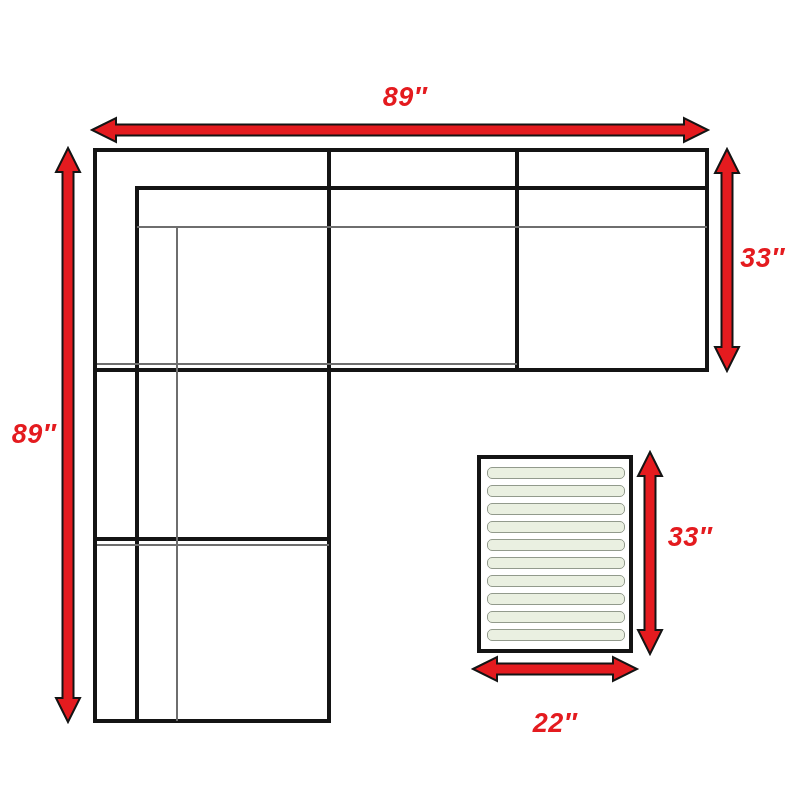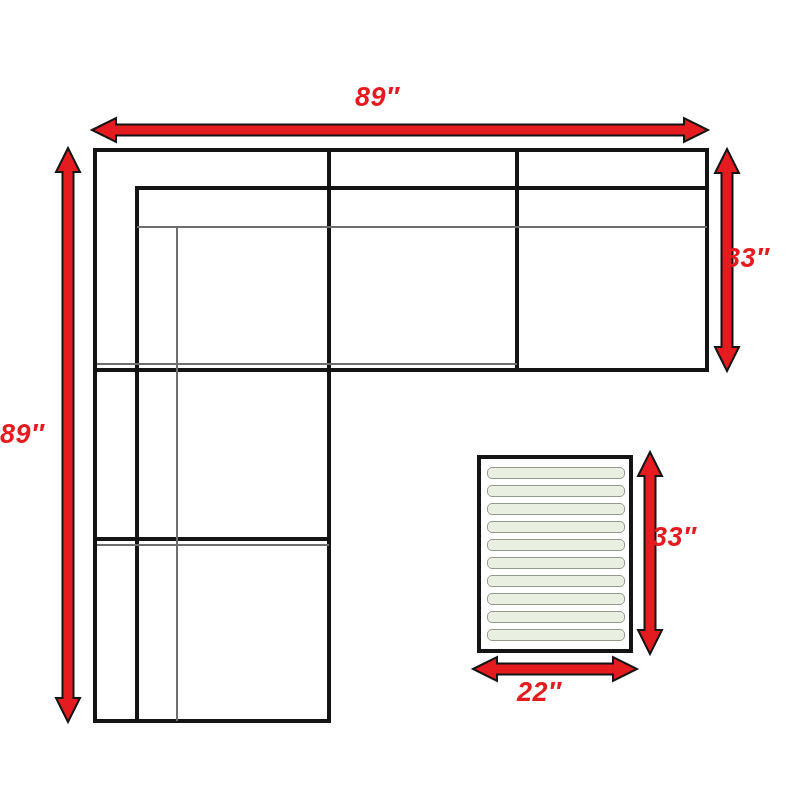--- a/index.html
+++ b/index.html
@@ -24,21 +24,21 @@
     background: var(--thin-line, #6e6e6e);
   }
   
   .dim-label {
     position: absolute;
     color: var(--label-red, #e41b1f);
     font-style: italic;
     font-weight: 700;
     font-size: 27px;
     line-height: 1;
-    text-align: left;
+    text-align: center;
     letter-spacing: 0.5px;
     font-family: "Liberation Sans", sans-serif;
     white-space: nowrap;
   }
   
   svg.arrow {
     position: absolute;
     overflow: visible;
   }
   svg.arrow path {
@@ -113,21 +113,21 @@
   </svg>
 
   <svg class="arrow" style="left:472px; top:653px" width="166" height="32" viewBox="0 0 166 32">
     <path d="M1 16 L25 4 L25 10.5 L141 10.5 L141 4 L165 16 L141 28 L141 21.5 L25 21.5 L25 28 Z"></path>
   </svg>
 
   <div class="dim-label" style="left:355px; top:84px;  width:100px">89″</div>
   <div class="dim-label" style="left:0px;   top:421px; width:68px">89″</div>
   <div class="dim-label" style="left:725px; top:245px; width:75px">33″</div>
   <div class="dim-label" style="left:652px; top:524px; width:76px">33″</div>
-  <div class="dim-label" style="left:517px; top:679px; width:76px">22″</div>
+  <div class="dim-label" style="left:517px; top:710px; width:76px">22″</div>
 
   <div class="table-rect">
     <div class="slats">
         <div class="slat"></div>
         <div class="slat"></div>
         <div class="slat"></div>
         <div class="slat"></div>
         <div class="slat"></div>
         <div class="slat"></div>
         <div class="slat"></div>

